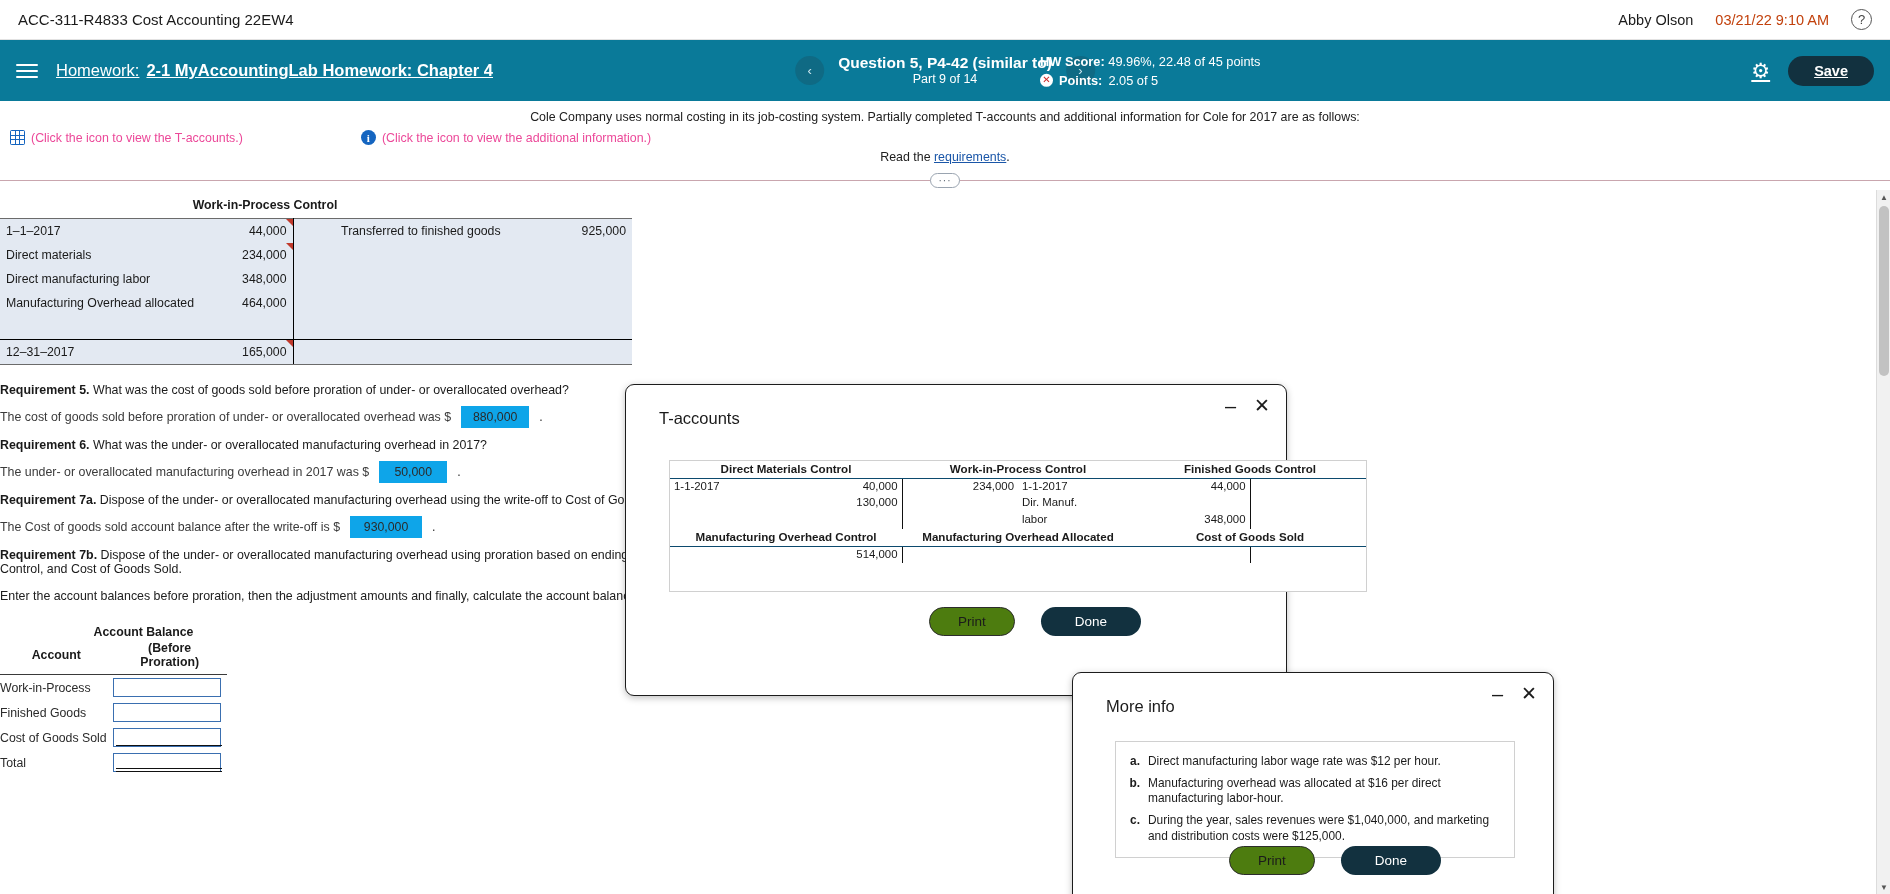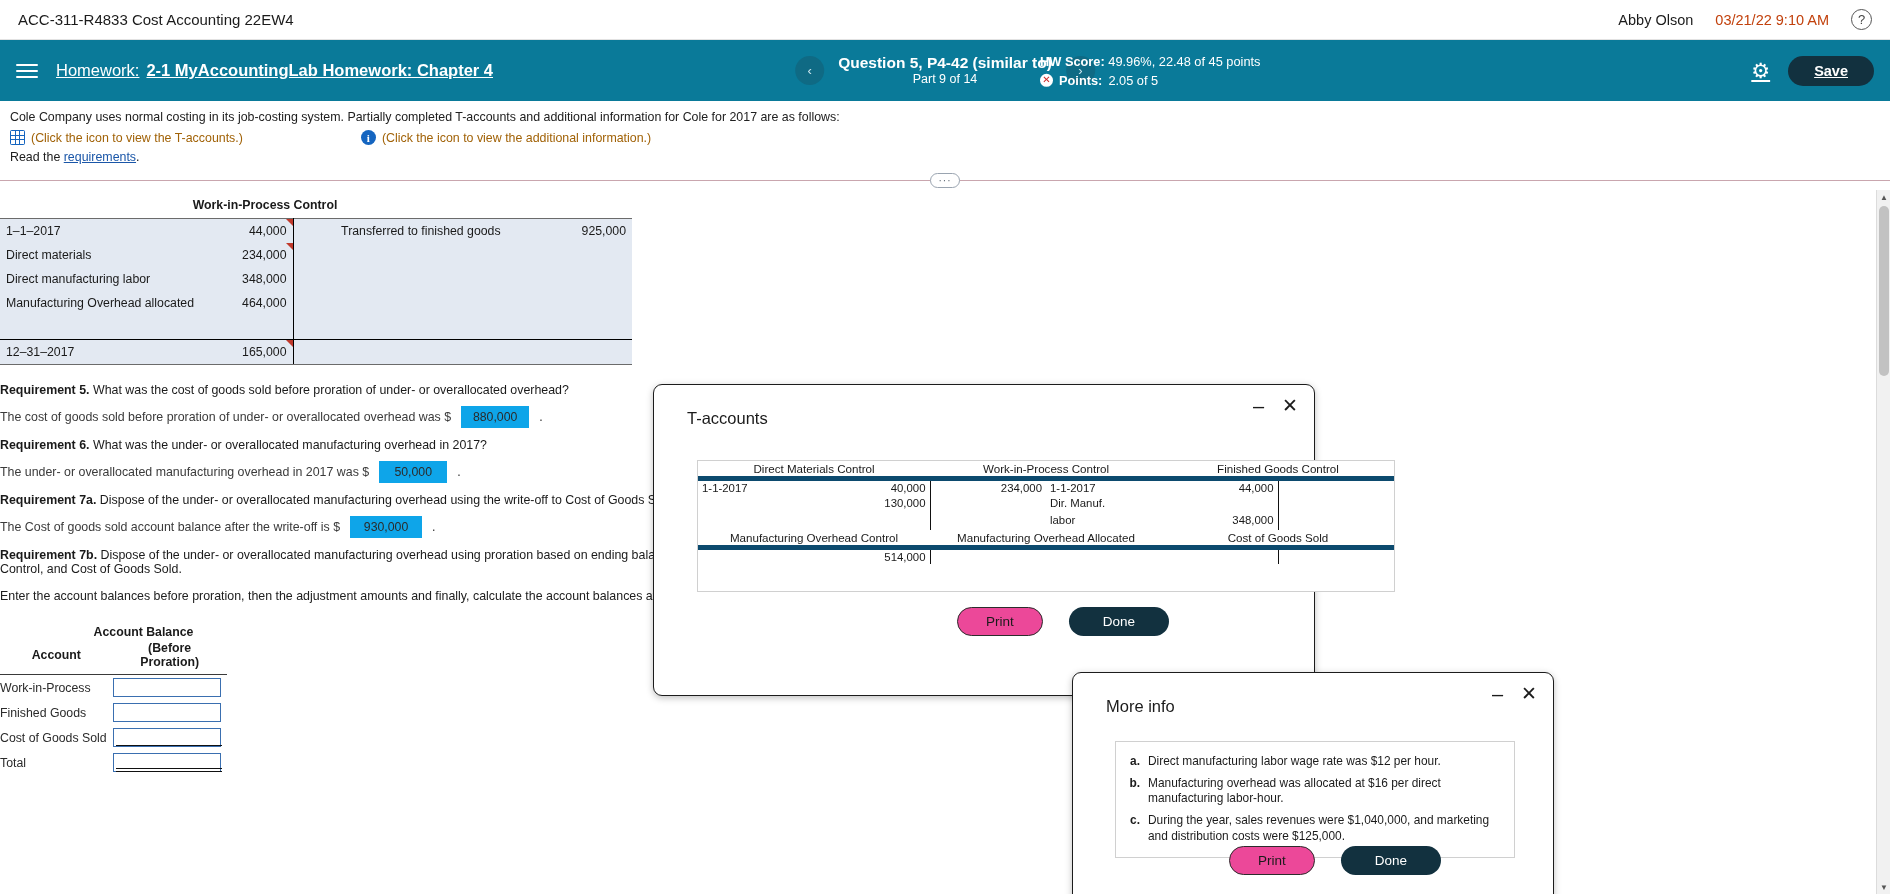--- a/index.html
+++ b/index.html
@@ -65,35 +65,35 @@
     color:#cc2a28;font-size:10px;line-height:1; flex:none;
   }
   .hw-right { margin-left:auto; display:flex; align-items:center; gap:18px; }
   .gear { font-size:21px; cursor:pointer; color:#fff; line-height:1; }
   .save-btn {
     background:#12313f; color:#fff; border:none; border-radius:16px;
     padding:7px 26px; font-size:14.5px; font-weight:bold; cursor:pointer;
   }
 
   
-  .statement { padding:9px 10px 0 10px; }
+  .statement { padding:9px 10px 0 10px;text-align:center; }
   .statement p { margin:0 0 6px 0; font-size:12.4px; color:#202020; }
   .icon-row { display:flex; align-items:center; gap:0; margin-bottom:5px; }
   .link-grp { display:flex; align-items:center; gap:6px; cursor:pointer; }
   .grid-icon {
     width:15px;height:15px;background:#1565c0;border-radius:2px;
     display:grid;grid-template-columns:repeat(3,1fr);grid-template-rows:repeat(3,1fr);gap:1.2px;padding:1.4px;
   }
   .grid-icon i { background:#fff; display:block; }
   .info-icon {
     width:15px;height:15px;border-radius:50%;background:#1565c0;color:#fff;
     display:flex;align-items:center;justify-content:center;font-size:11px;font-weight:bold;
     font-style:normal; font-family:"Liberation Serif", serif;
   }
-  .greenlink { color:#a16207; font-size:12.4px; text-decoration:none; }
+  .greenlink { color:#ec4899; font-size:12.4px; text-decoration:none; }
   .spacer-gap { width:118px; }
   .req-read { font-size:12.4px; color:#202020; margin:4px 0 0 0;}
   .req-read a { color:#1a56a8; }
 
   
   .divider-wrap { position:relative; height:16px; margin-top:8px; }
   .divider-line { position:absolute; top:8px; left:0; right:0; height:1px; background:#c9a6ae; }
   .divider-handle {
     position:absolute; left:50%; top:1px; transform:translateX(-50%);
     width:30px;height:15px;border-radius:8px;border:1px solid #9aa4b0;background:#fff;
@@ -161,35 +161,35 @@
   .dialog {
     position:absolute; background:#fff; border:1.6px solid #1c1c1c;
     border-radius:9px; box-shadow:0 2px 7px rgba(0,0,0,.25);
   }
   .dlg-title { font-size:16.5px; color:#1b1b1b; }
   .dlg-ctrls { position:absolute; top:14px; right:16px; display:flex; gap:18px; align-items:center;}
   .dlg-min { font-size:20px; line-height:10px; color:#1b1b1b; cursor:pointer;}
   .dlg-close { font-size:19px; line-height:14px; color:#1b1b1b; cursor:pointer;}
 
   
-  #dlg-taccounts { left:653px; top:196px; width:662px; height:312px; }
+  #dlg-taccounts { left:625px; top:196px; width:662px; height:312px; }
   #dlg-taccounts .dlg-title { position:absolute; left:33px; top:24px; }
   .tacct-panel {
     position:absolute; left:43px; top:75px; width:698px; height:132px;
     border:1px solid #d0d0d0; background:#fff;
   }
   table.tgrid { border-collapse:collapse; width:100%; font-size:11.4px; table-layout:fixed;}
   table.tgrid td { padding:1px 4px; height:17px; vertical-align:top; }
-  .t-head { text-align:center; font-weight:normal; font-size:11.6px; border-bottom:5px solid #0c4a6e; padding-bottom:3px;}
+  .t-head { text-align:center; font-weight:bold; font-size:11.6px; border-bottom:1px solid #0c4a6e; padding-bottom:3px;}
   .t-dr { text-align:left; }
   .t-amt{ text-align:right; border-right:1.3px solid #111; }
   .t-cr { text-align:right; }
   .dlg-buttons { position:absolute; display:flex; gap:26px; }
   .btn-print {
-    background:#ec4899; border:1.3px solid #2c2c2c; border-radius:15px;
+    background:#4d7c0f; border:1.3px solid #2c2c2c; border-radius:15px;
     padding:6px 28px; font-size:13.5px; cursor:pointer; color:#1b1b1b;
   }
   .btn-done {
     background:#12313f; color:#fff; border:none; border-radius:15px;
     padding:7px 34px; font-size:13.5px; cursor:pointer; font-weight:400;
   }
   #dlg-taccounts .dlg-buttons { left:303px; top:222px; }
 
   
   #dlg-moreinfo { left:1072px; top:484px; width:482px; height:260px; }

